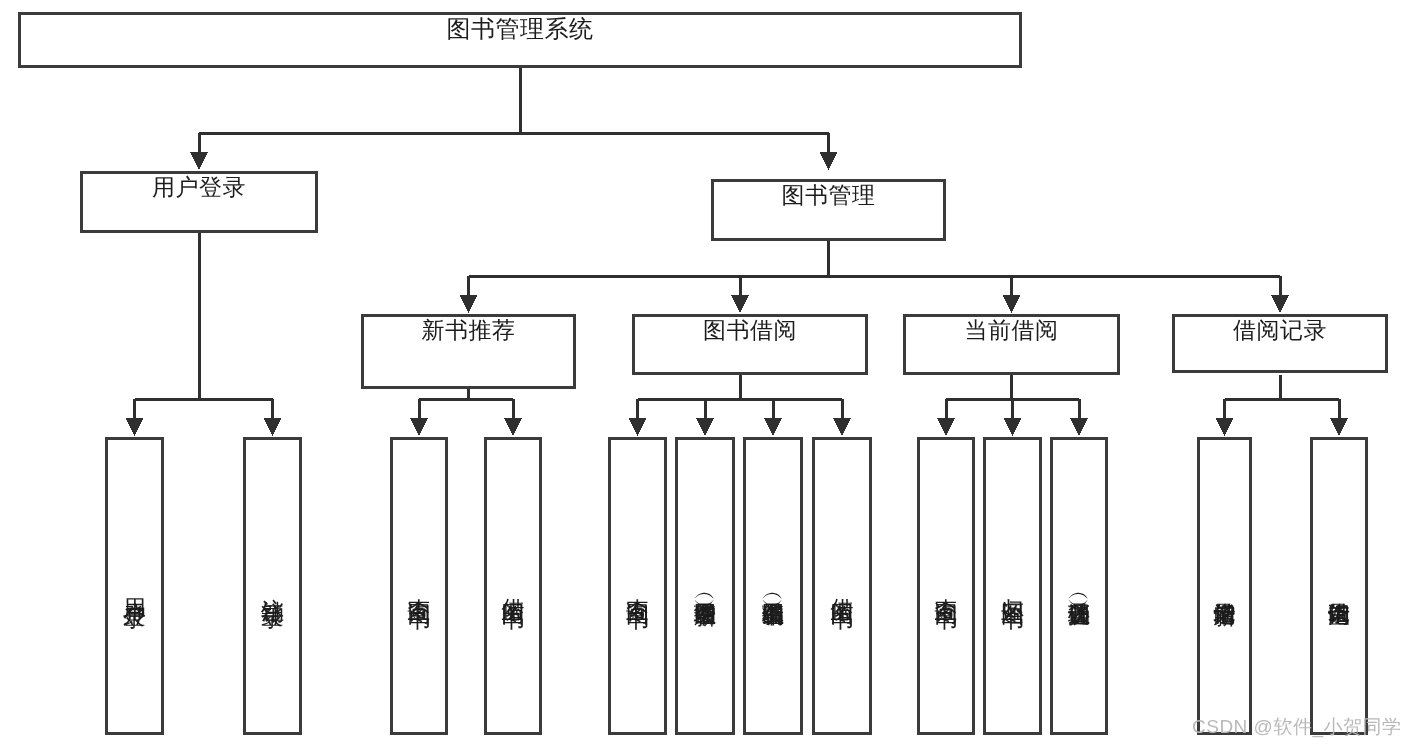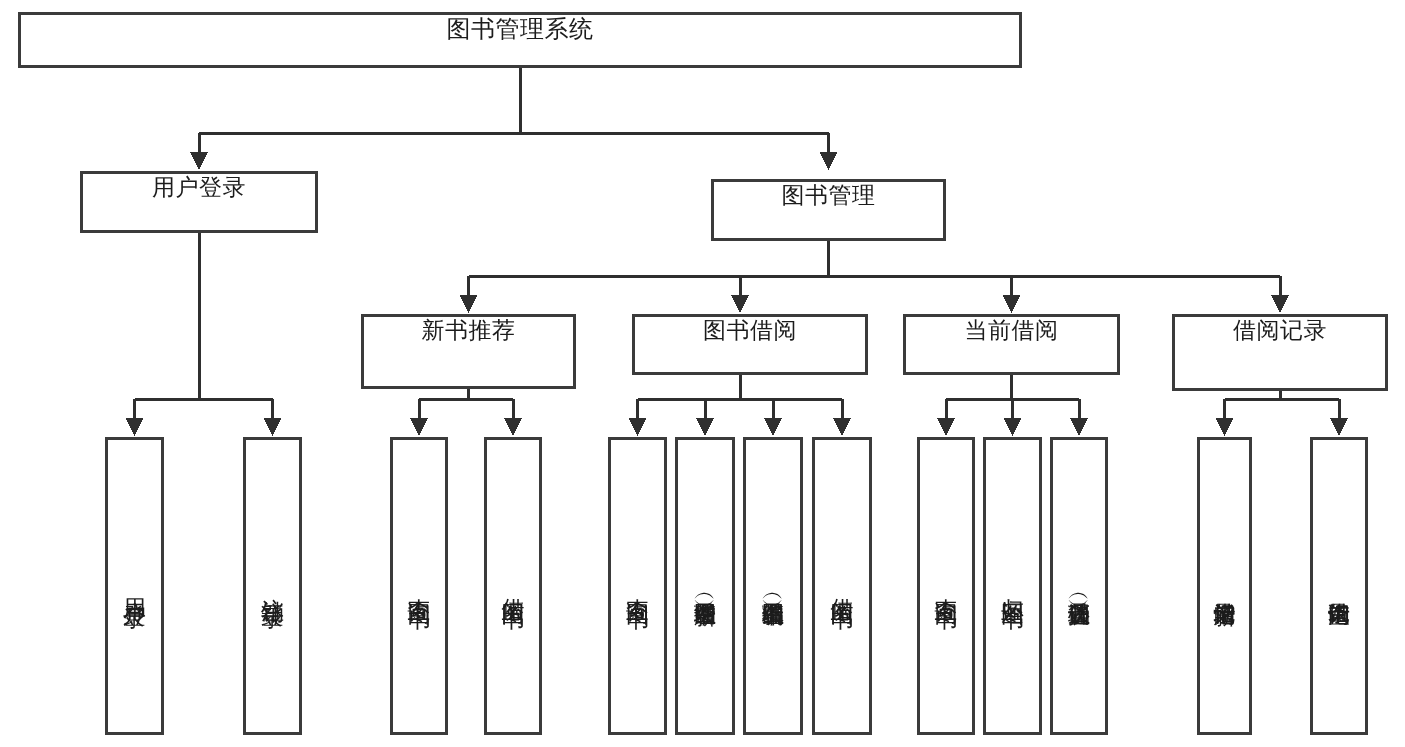--- a/index.html
+++ b/index.html
@@ -155,21 +155,21 @@
       </div>
       <div class="node horiz" style="left: 361px; top: 314px; width: 215px; height: 75px;">
         <span class="node-label">新书推荐</span>
       </div>
       <div class="node horiz" style="left: 632px; top: 314px; width: 236px; height: 61px;">
         <span class="node-label">图书借阅</span>
       </div>
       <div class="node horiz" style="left: 903px; top: 314px; width: 217px; height: 61px;">
         <span class="node-label">当前借阅</span>
       </div>
-      <div class="node horiz" style="left: 1172px; top: 314px; width: 216px; height: 77px;">
+      <div class="node horiz" style="left: 1172px; top: 314px; width: 216px; height: 59px;">
         <span class="node-label">借阅记录</span>
       </div>
       <div class="node vert" style="left: 105px; top: 437px; width: 59px; height: 298px;">
         <span class="node-label">用户登录</span>
       </div>
       <div class="node vert" style="left: 243px; top: 437px; width: 59px; height: 298px;">
         <span class="node-label">注销登录</span>
       </div>
       <div class="node vert" style="left: 390px; top: 437px; width: 58px; height: 298px;">
         <span class="node-label">查询图书</span>
@@ -198,13 +198,14 @@
       <div class="node vert tight" style="left: 1050px; top: 437px; width: 58px; height: 298px;">
         <span class="node-label">确认归还（管理员）</span>
       </div>
       <div class="node vert tight" style="left: 1197px; top: 437px; width: 55px; height: 298px;">
         <span class="node-label">新增借阅记录</span>
       </div>
       <div class="node vert tight" style="left: 1310px; top: 437px; width: 58px; height: 298px;">
         <span class="node-label">查询借阅记录</span>
       </div>
     </div>
+  <div class="watermark" style="left:1192px; top:714px;">CSDN @软件_小贺同学</div>
 </div>
 
 </body></html>

